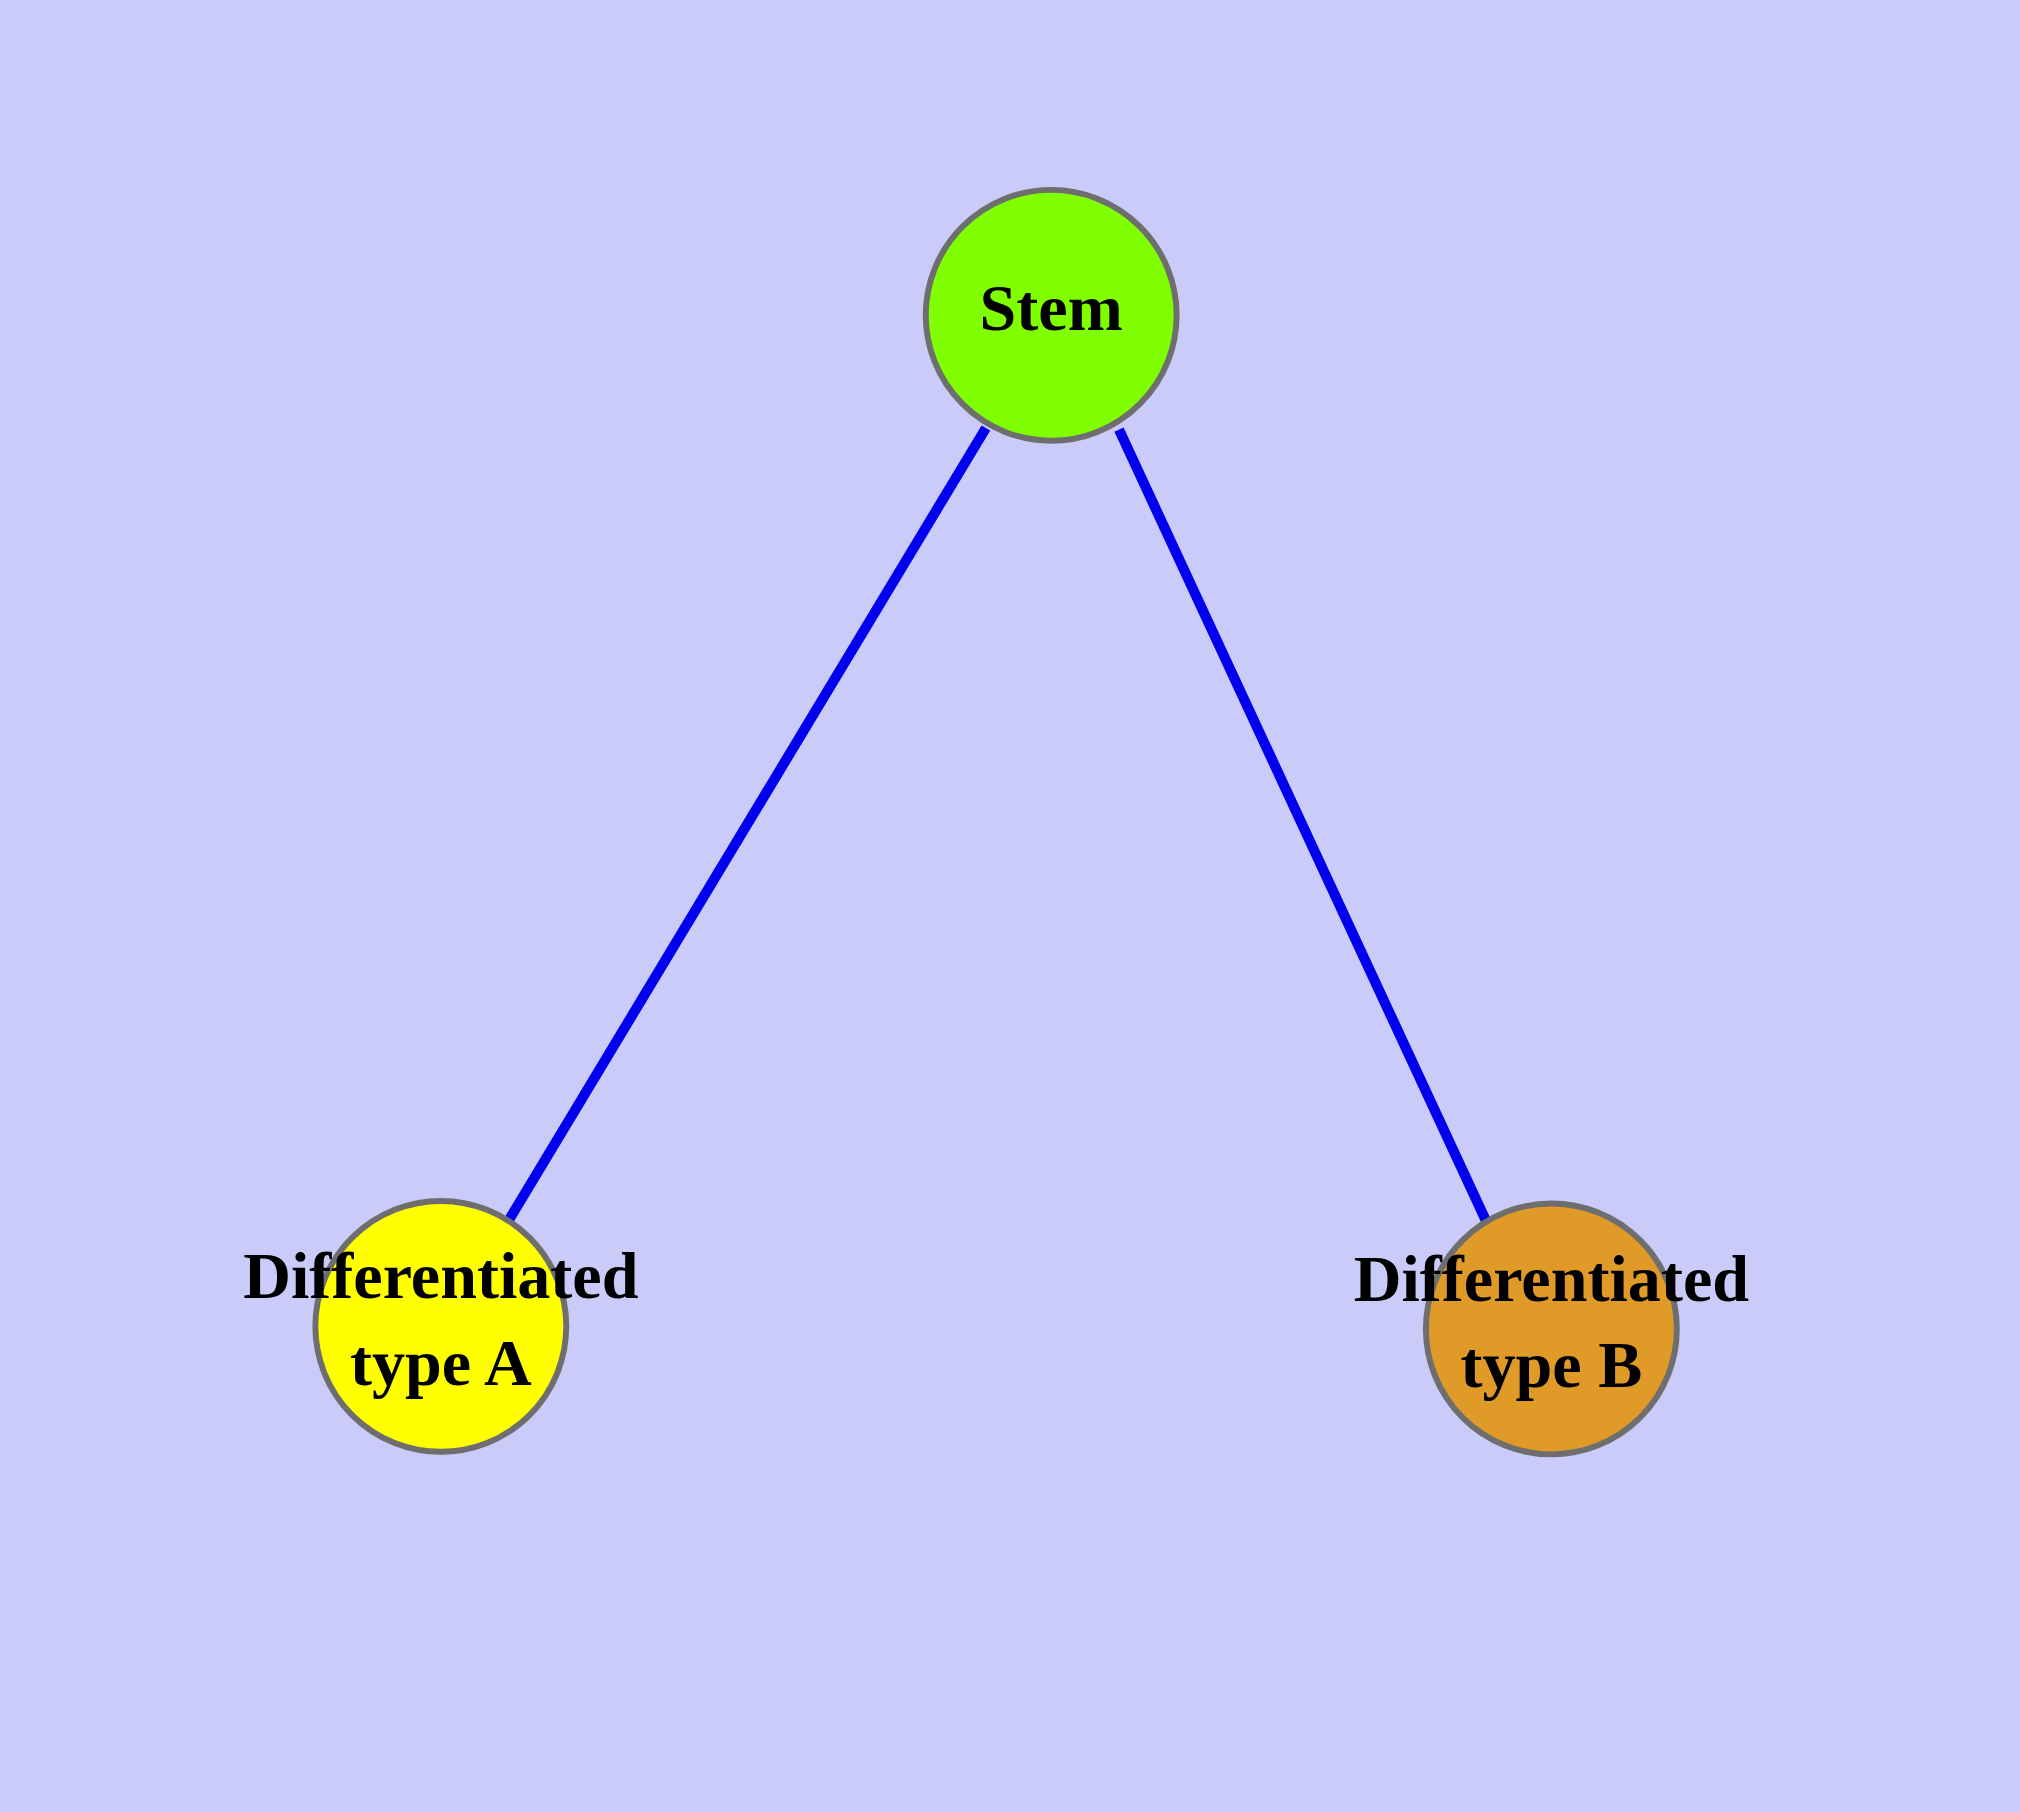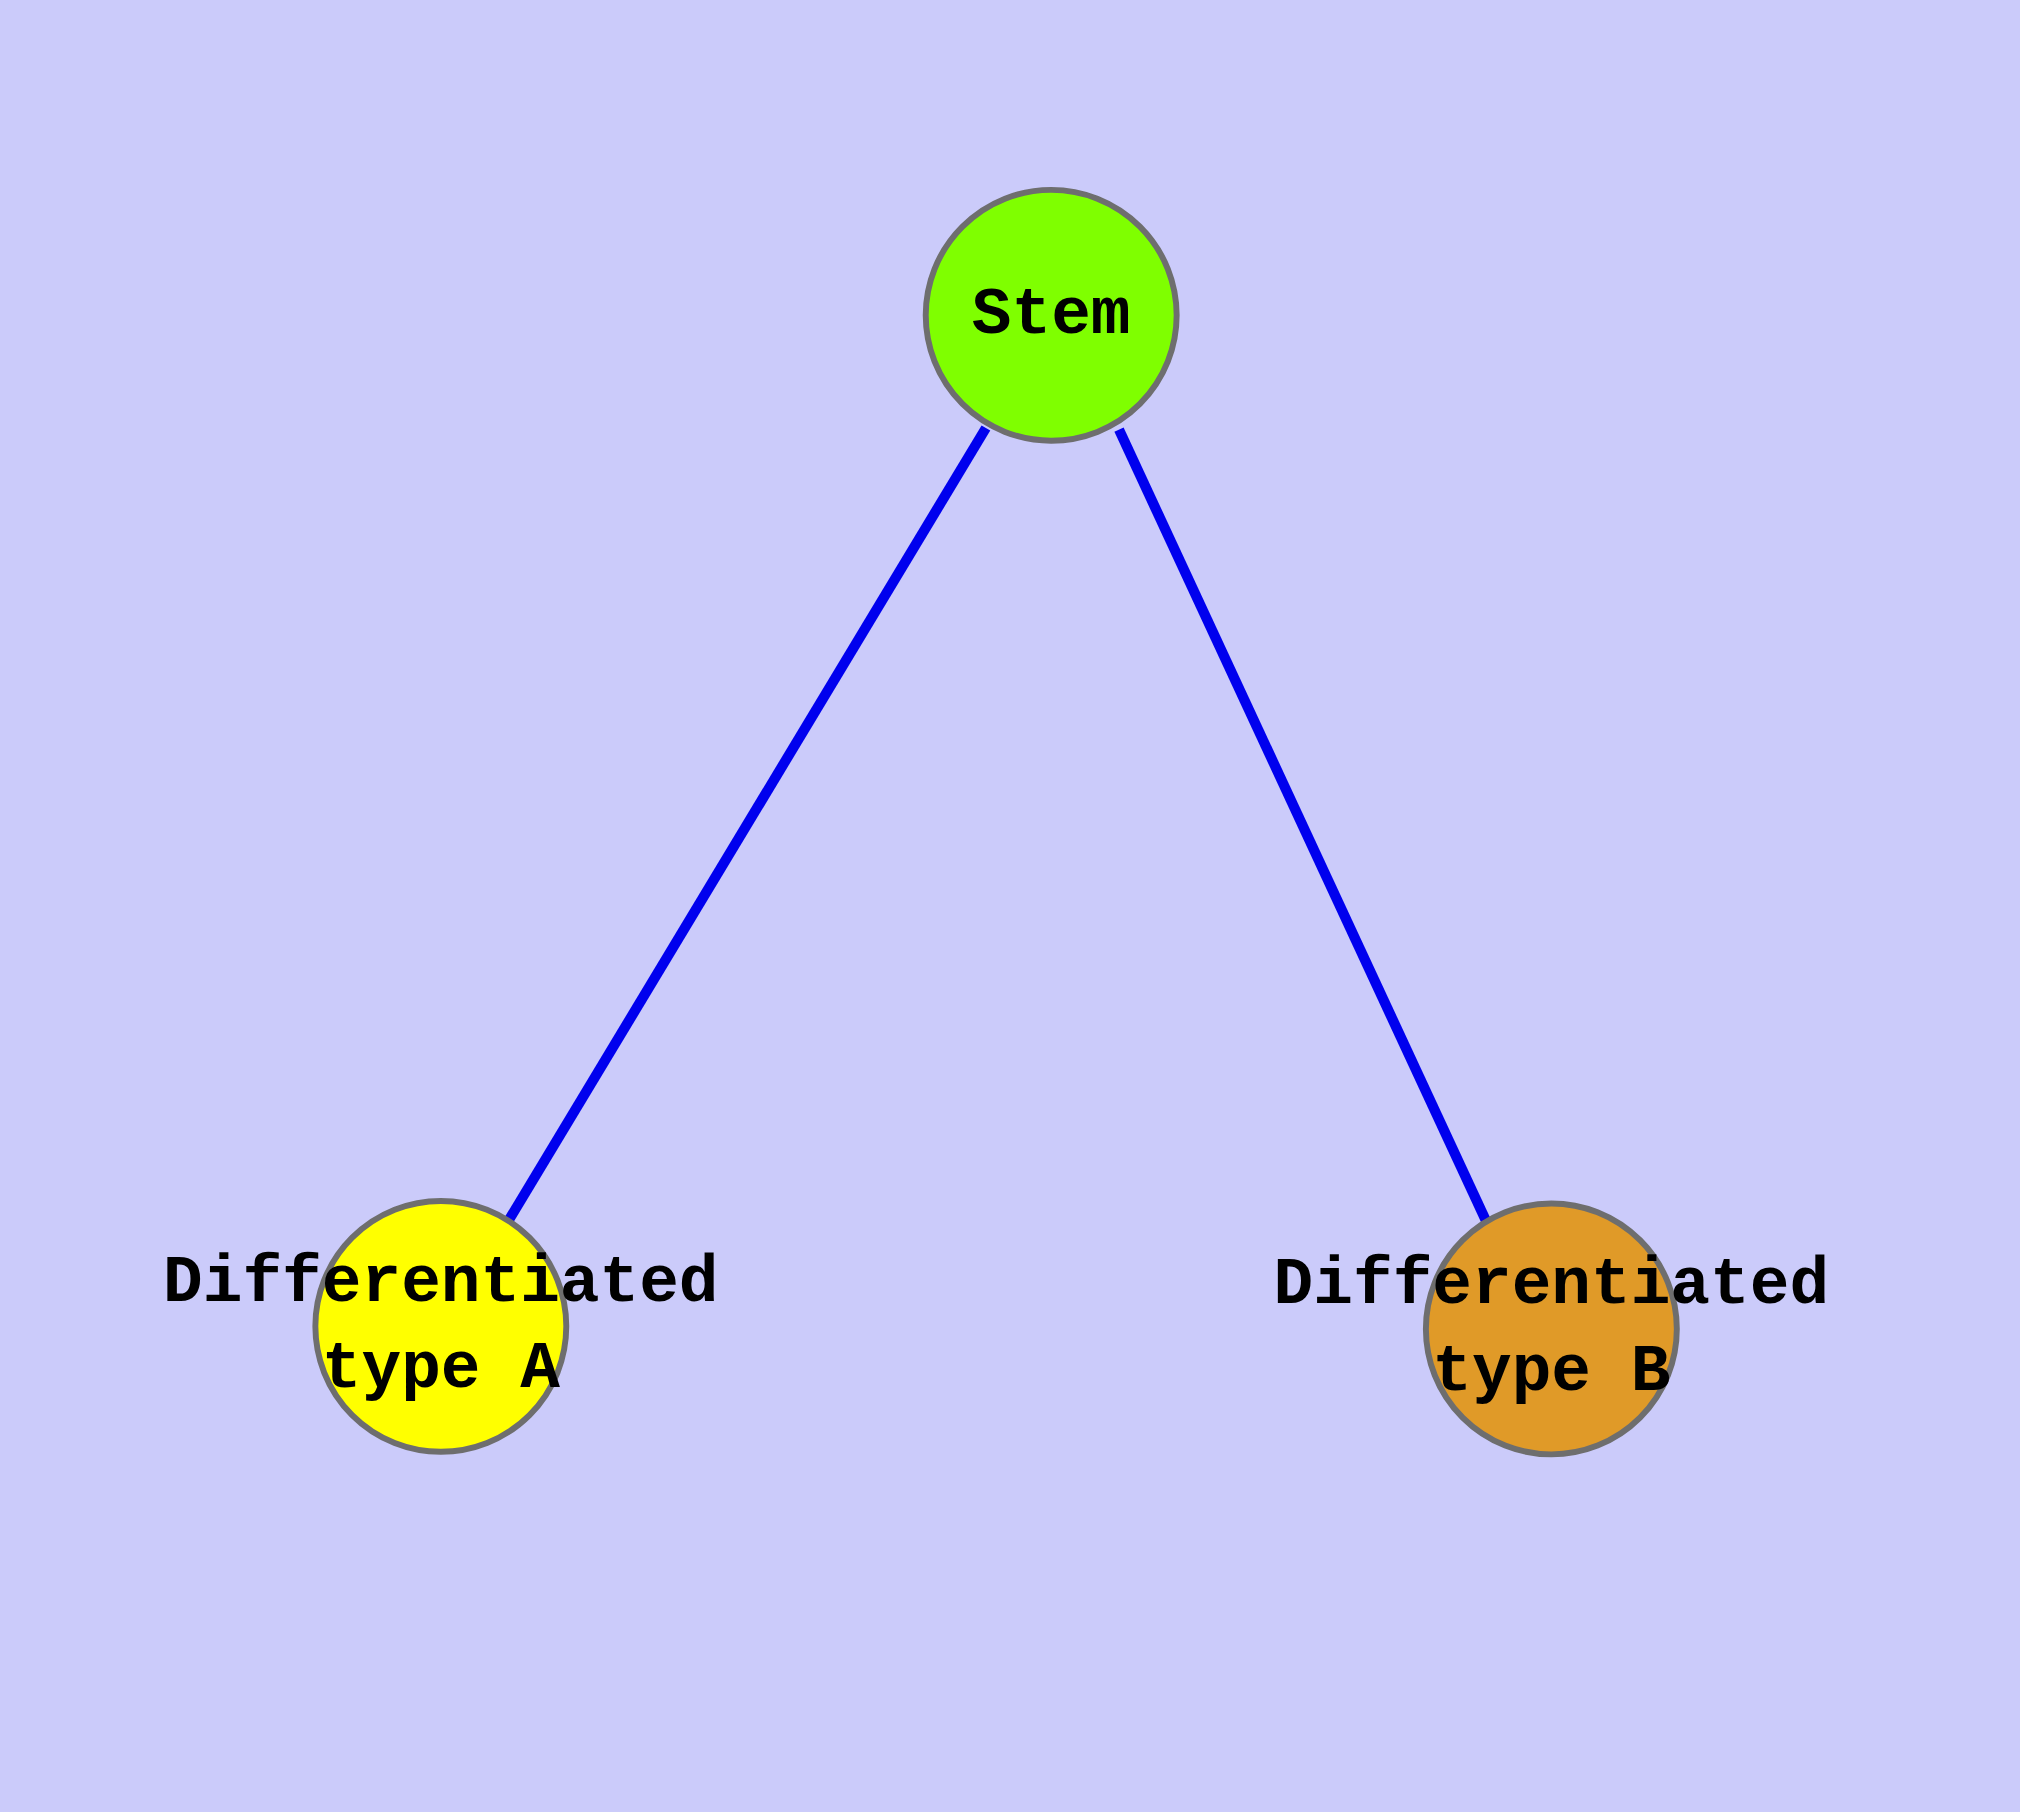--- a/index.html
+++ b/index.html
@@ -6,21 +6,21 @@
   html, body {
     margin: 0;
     padding: 0;
     background: #ffffff;
   }
   #canvas {
     position: relative;
     width: 2021px;
     height: 1812px;
     overflow: hidden;
-    font-family: Liberation Mono, monospace;
+    font-family: Liberation Serif, serif;
     text-align: center;
   }
   #graph-svg {
     position: absolute;
     top: 0;
     left: 0;
     width: 2021px;
     height: 1812px;
     display: block;
   }

